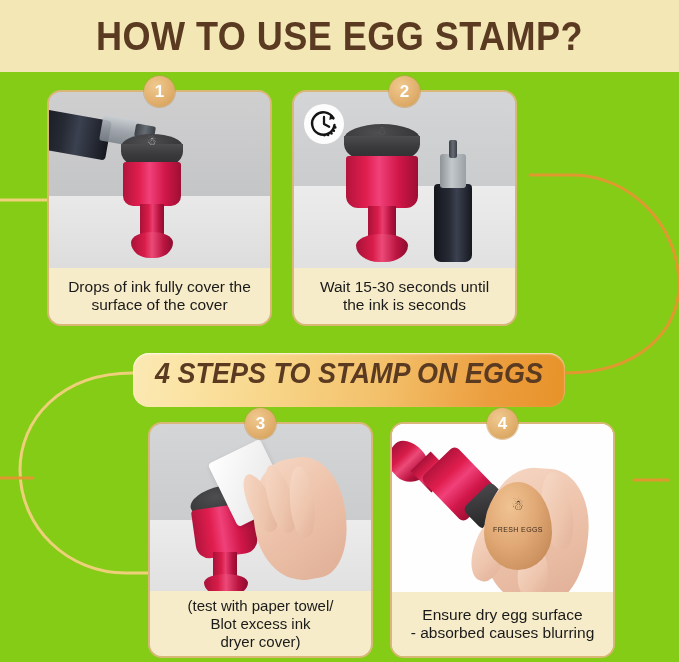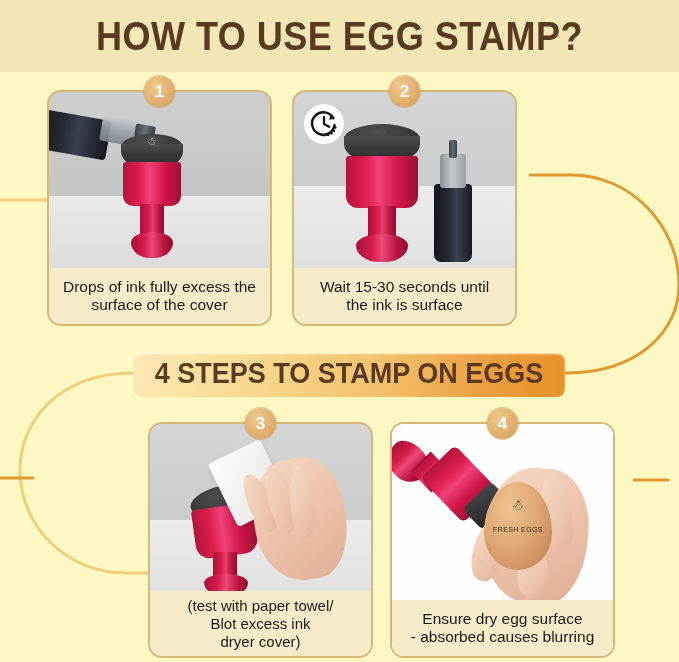--- a/index.html
+++ b/index.html
@@ -7,21 +7,21 @@
     padding: 0;
     background: #ffffff;
   }
   body {
     font-family: "Liberation Sans", sans-serif;
   }
   #infographic {
     position: relative;
     width: 679px;
     height: 662px;
-    background: #fef9c3;
+    background: #84cc16;
     overflow: hidden;
   }
 
   
   .header-band {
     position: absolute;
     left: 0;
     top: 0;
     width: 679px;
     height: 72px;
@@ -104,25 +104,26 @@
     z-index: 12;
     box-shadow: 0 0 0 1px rgba(199,150,86,0.5);
   }
 
   
   .mid-banner {
     position: absolute;
     left: 133px;
     top: 353px;
     width: 432px;
-    height: 44px;
-    border-radius: 8px;
+    height: 54px;
+    border-radius: 16px;
     background: linear-gradient(100deg, #fbe9b4 0%, #fbe3a3 14%, #f7d487 34%, #f3c06a 58%, #ec9e3f 82%, #e79228 100%);
     box-shadow: inset 0 1px 2px rgba(255,255,255,0.8);
     z-index: 10;
+    font-style: italic;
   }
   .mid-banner-text {
     position: absolute;
     left: 0;
     top: 0;
     width: 432px;
     height: 40px;
     line-height: 40px;
     text-align: center;
     font-family: "Liberation Sans Narrow", "Liberation Sans", sans-serif;
@@ -263,21 +264,21 @@
         <div class="stamp-cap" style="left:72px; top:52px; width:62px; height:26px; border-radius:0 0 50% 50% / 0 0 70% 70%;"></div>
         <div class="chick-mark" style="left:76px; top:44px; width:54px;">
           <span style="font-size:11px;">☃</span>
         </div>
         <div class="stamp-body" style="left:74px; top:70px; width:58px; height:44px; border-radius:3px 3px 10px 10px;"></div>
         <div class="stamp-neck" style="left:91px; top:112px; width:24px; height:34px;"></div>
         <div class="stamp-foot" style="left:82px; top:140px; width:42px; height:26px;"></div>
       </div>
     </div>
     <div class="panel-caption" style="height:56px;">
-      <span class="caption-line">Drops of ink fully excess the</span>
+      <span class="caption-line">Drops of ink fully cover the</span>
       <span class="caption-line">surface of the cover</span>
     </div>
   </div>
   <div class="badge" style="left:144px; top:76px;">1</div>
 
   <div class="panel" style="left:292px; top:90px; width:225px; height:236px;">
     <div class="panel-photo" style="height:180px;">
       <div class="scene">
         <div class="wall-2"></div>
         <div class="desk-2"></div>
@@ -305,21 +306,21 @@
             <circle cx="24.0" cy="26.0" r="1.35"></circle>
             <circle cx="20.4" cy="27.6" r="1.35"></circle>
             <circle cx="16.4" cy="28.0" r="1.35"></circle>
           </g>
           <path d="M16 8.5 L16 16 L21.5 19" fill="none" stroke="#141414" stroke-width="2.4" stroke-linecap="round" stroke-linejoin="round"></path>
         </svg>
       </div>
     </div>
     <div class="panel-caption" style="height:56px;">
       <span class="caption-line">Wait 15-30 seconds until</span>
-      <span class="caption-line">the ink is surface</span>
+      <span class="caption-line">the ink is seconds</span>
     </div>
   </div>
   <div class="badge" style="left:389px; top:76px;">2</div>
 
   <div class="mid-banner">
     <div class="mid-banner-text">4 STEPS TO STAMP ON EGGS</div>
   </div>
 
   <div class="panel" style="left:148px; top:422px; width:225px; height:236px;">
     <div class="panel-photo" style="height:171px;">
@@ -367,20 +368,20 @@
         <div class="finger" style="left:150px; top:48px; width:30px; height:78px; transform:rotate(-8deg);"></div>
         <div class="finger" style="left:126px; top:124px; width:30px; height:50px; transform:rotate(6deg);"></div>
 
         <div class="egg" style="left:92px; top:58px; width:68px; height:88px;"></div>
         <div class="chick-mark" style="left:104px; top:76px; width:44px; color:#3a2a1c;">
           <span style="font-size:14px;">☃</span>
         </div>
         <div class="egg-stamp-text" style="left:100px; top:102px; width:52px;">FRESH EGGS</div>
       </div>
     </div>
-    <div class="panel-caption" style="height:56px;">
+    <div class="panel-caption" style="height:64px;">
       <span class="caption-line">Ensure dry egg surface</span>
       <span class="caption-line">- absorbed causes blurring</span>
     </div>
   </div>
   <div class="badge" style="left:487px; top:408px;">4</div>
 
 </div>
 
 </body></html>

